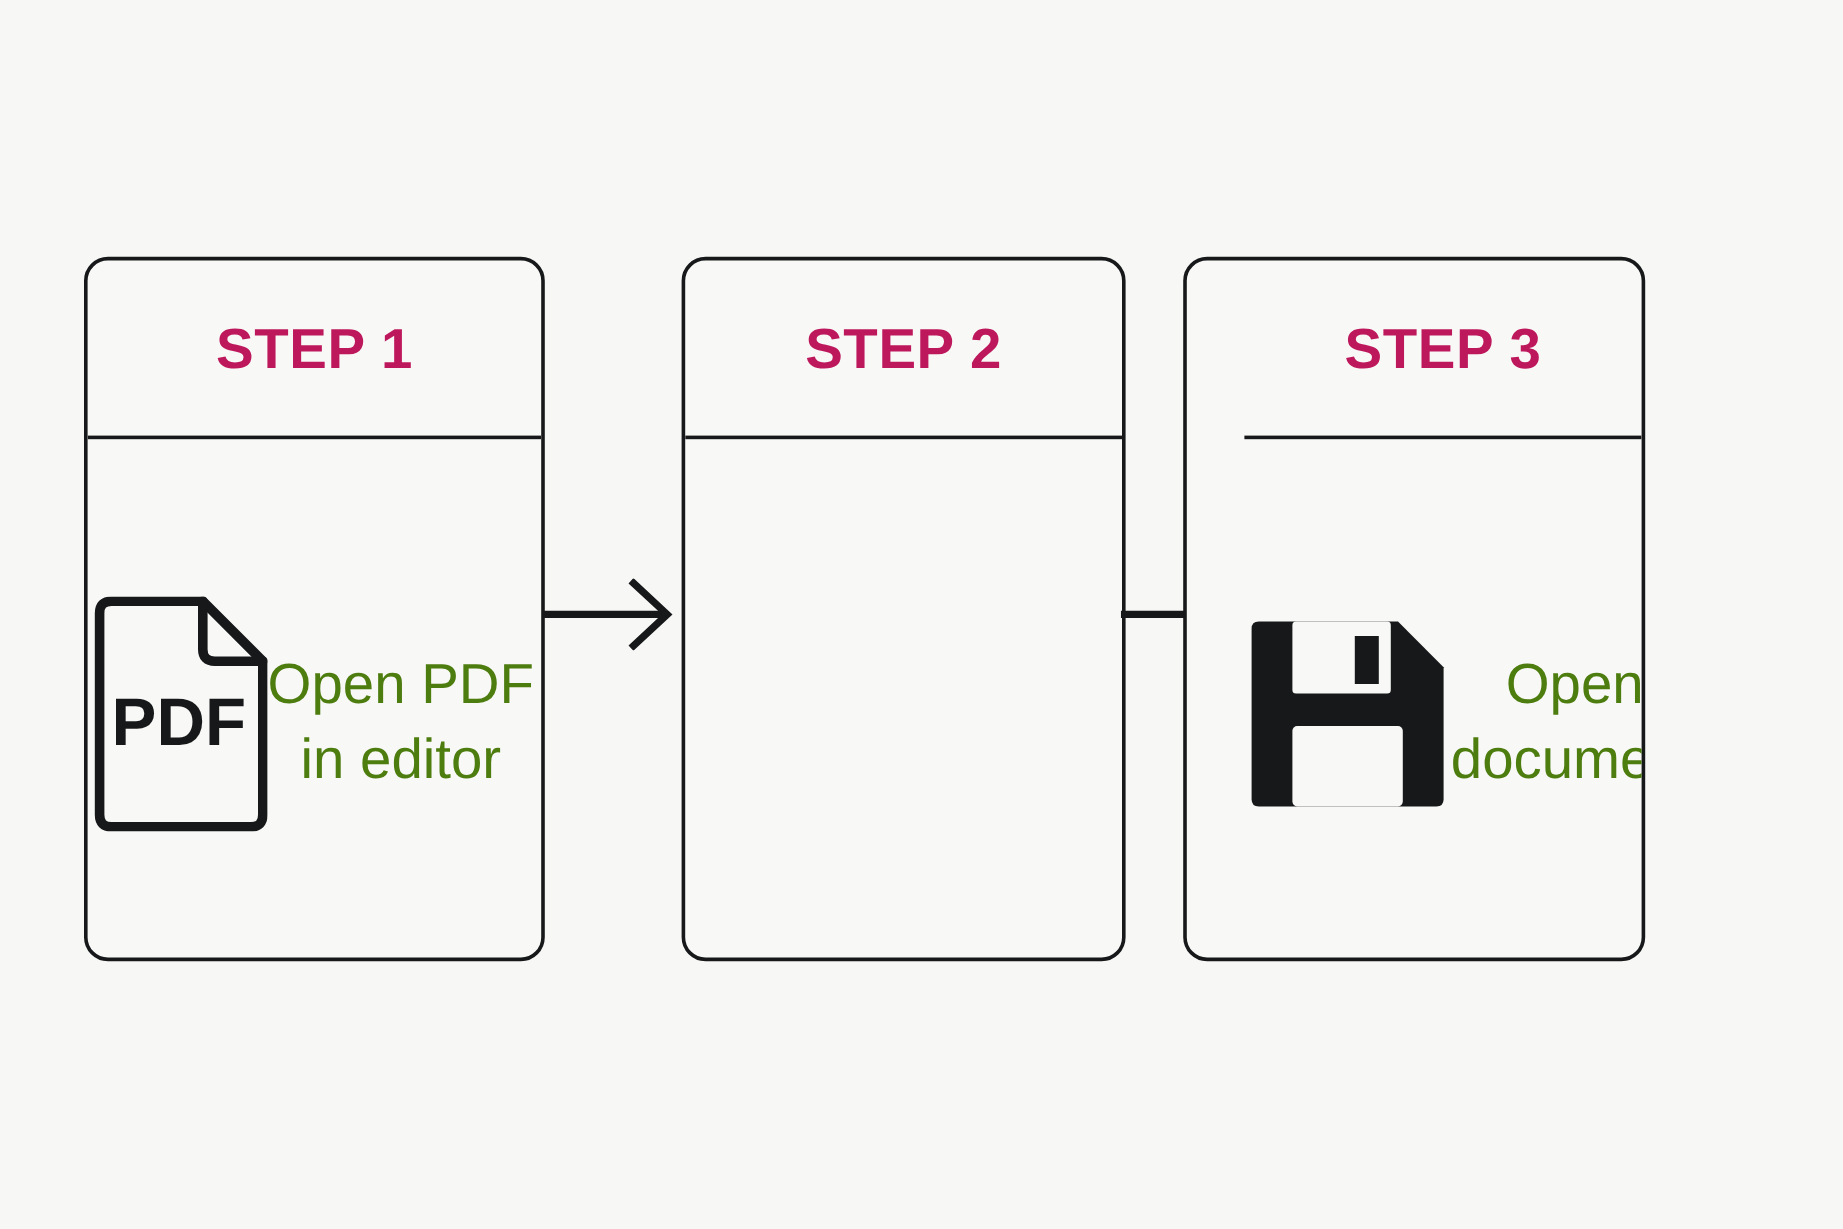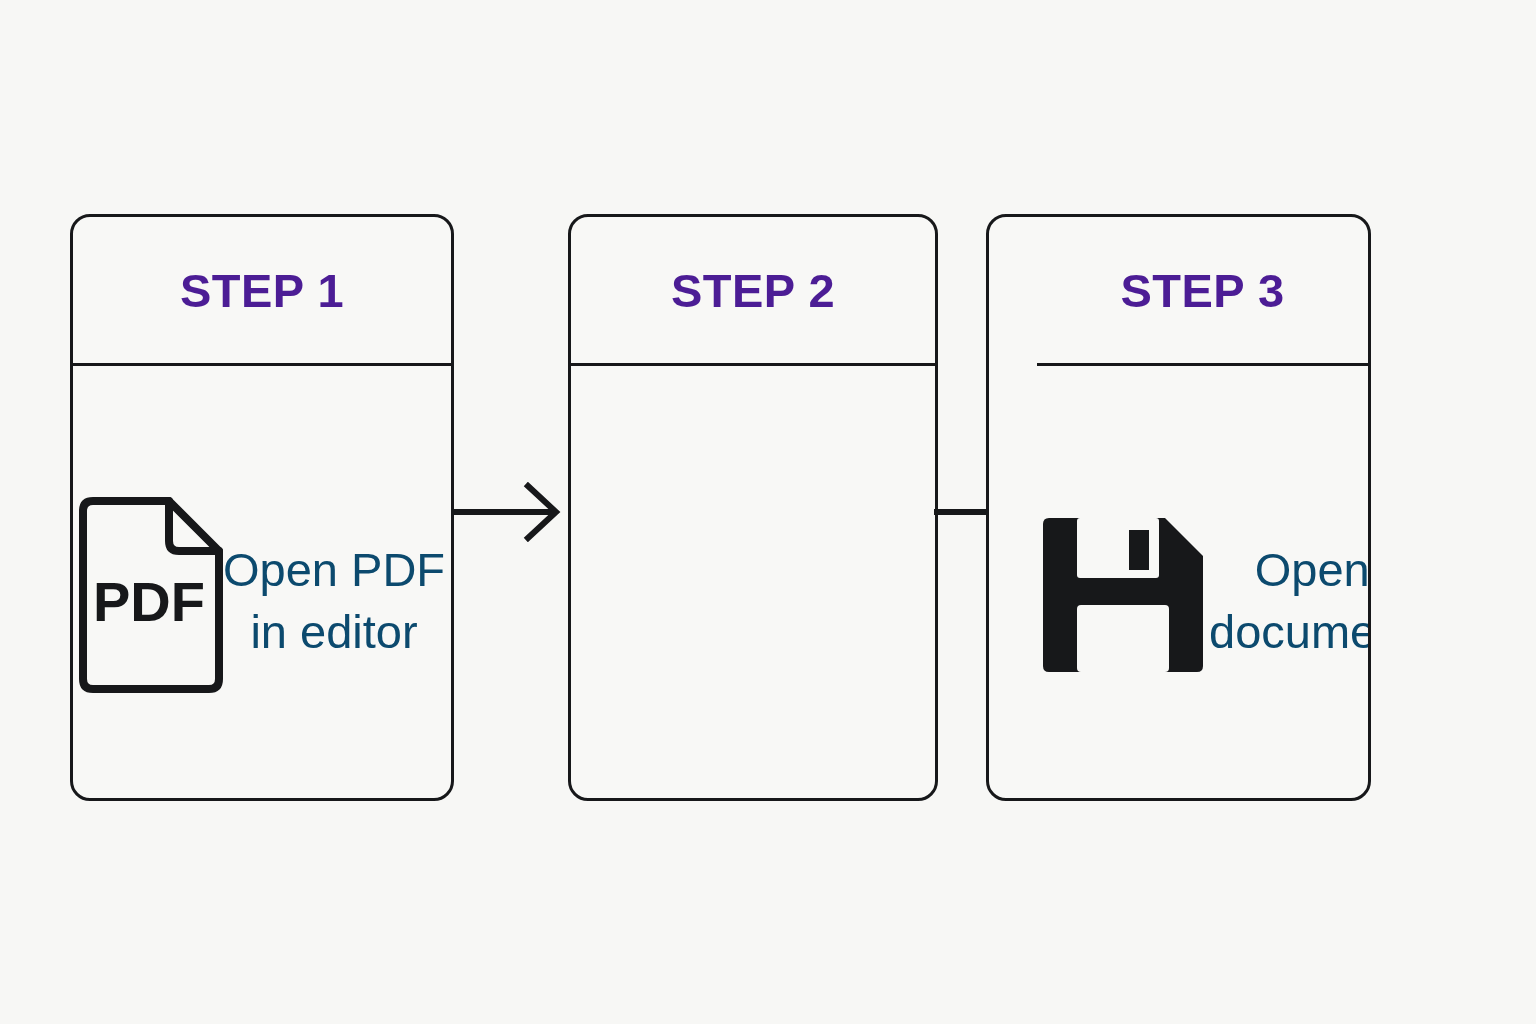--- a/index.html
+++ b/index.html
@@ -40,21 +40,21 @@
     height: 146px;
     flex: 0 0 146px;
     border-bottom: 3px solid #17181A;
     display: flex;
     align-items: center;
     justify-content: center;
   }
   .card-header-label {
     font-size: 47px;
     font-weight: bold;
-    color: #4c1d95;
+    color: #be185d;
     letter-spacing: 0.5px;
     line-height: 1;
   }
 
   .card-body {
     flex: 1 1 auto;
     display: flex;
     flex-direction: row;
     align-items: center;
     justify-content: flex-start;
@@ -63,21 +63,21 @@
   .icon-slot {
     height: 212px;
     display: flex;
     align-items: center;
     justify-content: center;
   }
   .card-caption {
     margin-top: 12px;
     font-size: 47px;
     font-weight: normal;
-    color: #0c4a6e;
+    color: #4d7c0f;
     text-align: center;
     line-height: 1.32;
     white-space: pre-line;
   }
 
   
   .arrow {
     position: absolute;
     top: 482px;
   }

